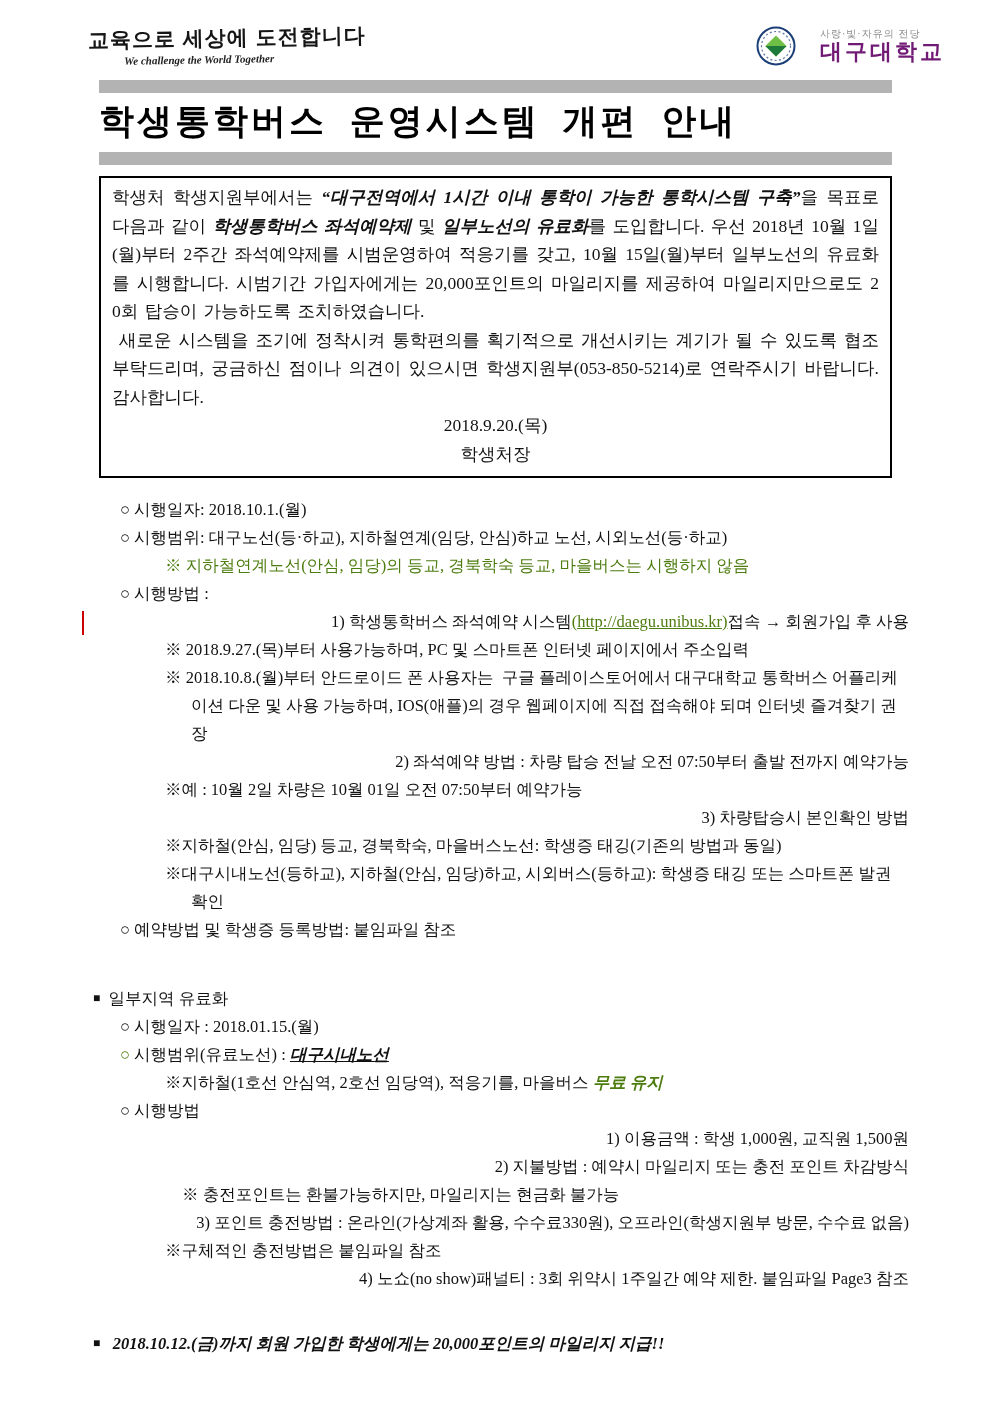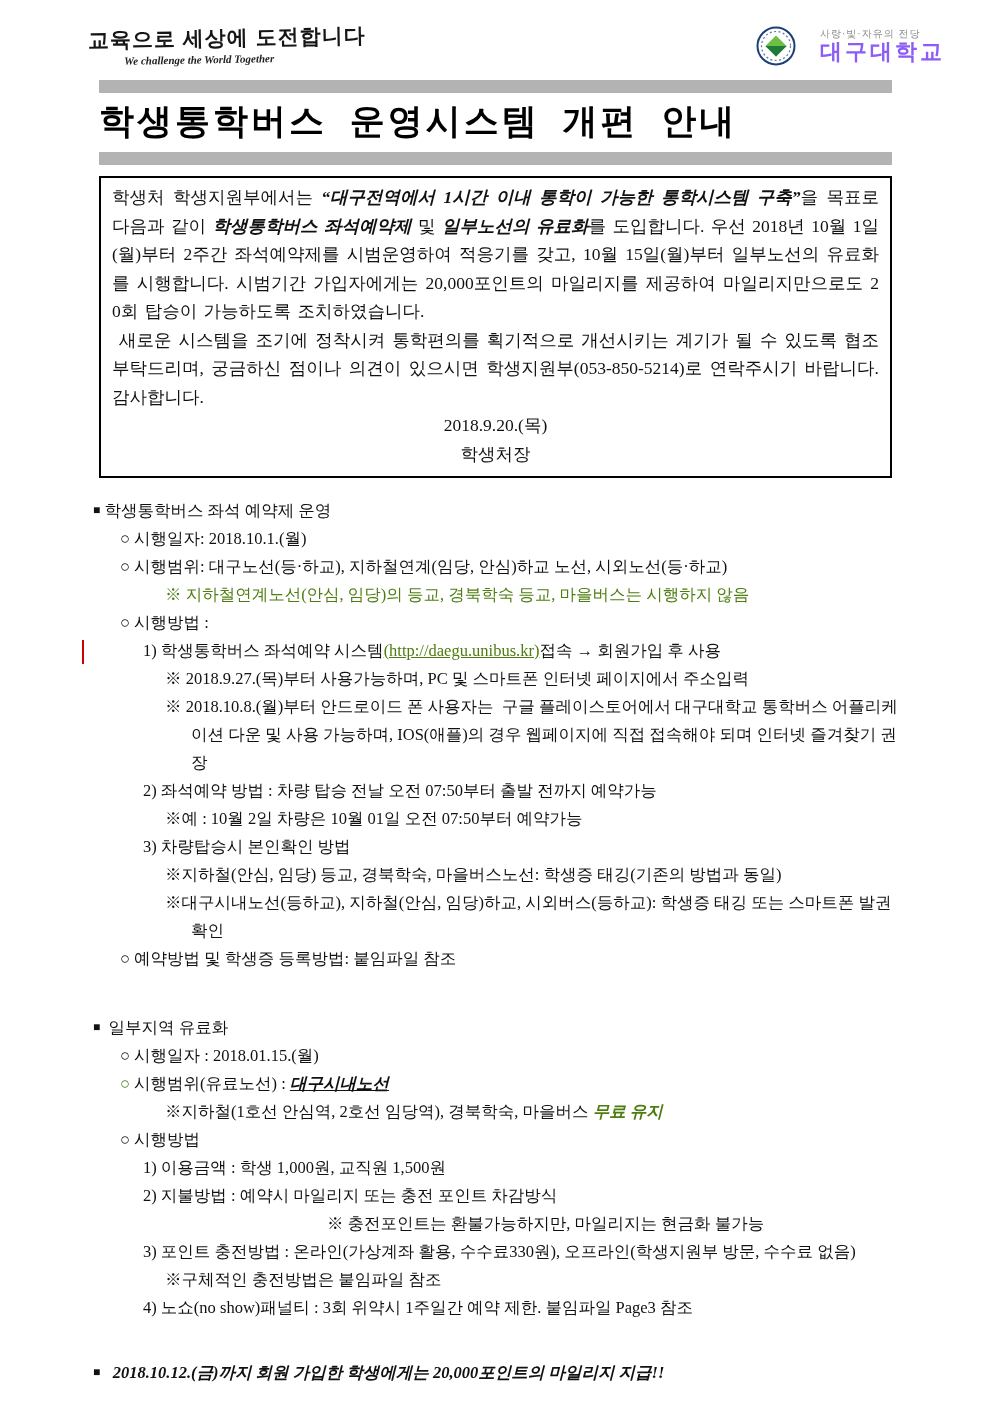--- a/index.html
+++ b/index.html
@@ -9,21 +9,21 @@
 
   
   .header{position:relative;height:80px;}
   .slogan{position:absolute;left:88px;top:24px;transform:rotate(-1deg);}
   .slogan-kr{font-family:"Liberation Sans","DejaVu Sans",sans-serif;font-weight:bold;
              font-size:21px;letter-spacing:1px;color:#151515;}
   .slogan-en{font-size:11px;font-weight:bold;font-style:italic;margin-left:36px;margin-top:1px;color:#222;}
   .univ{position:absolute;left:756px;top:26px;display:flex;align-items:center;gap:24px;}
   .univ-text{display:flex;flex-direction:column;line-height:1.15;}
   .univ-tagline{font-family:"Liberation Sans","DejaVu Sans",sans-serif;font-size:10px;color:#8a8a8a;letter-spacing:1px;}
-  .univ-name{font-family:"Liberation Sans","DejaVu Sans",sans-serif;font-size:22px;font-weight:bold;color:#8b5cf6;letter-spacing:3px;}
+  .univ-name{font-family:"Liberation Sans","DejaVu Sans",sans-serif;font-size:22px;font-weight:bold;color:#701a75;letter-spacing:3px;}
   .emblem svg{display:block;}
 
   
   .banner{margin:0 100px 0 99px;}
   .bar{height:13px;background:#b3b3b3;}
   .title{font-family:"Liberation Sans","DejaVu Sans",sans-serif;
          font-weight:800;font-size:35px;letter-spacing:3px;word-spacing:10px;
          padding:5px 0 7px;color:#000;}
 
   
@@ -33,23 +33,23 @@
   .notice-box p{margin:0;}
   .notice-box .p2{text-indent:7px;}
   .center{text-align:center !important;text-indent:0 !important;}
 
   
   #doc-lines{margin:18px 0 0 85px;width:824px;font-size:16.5px;line-height:28px;
              word-break:break-all;}
   .line{white-space:pre-wrap;position:relative;}
   .ind0{padding-left:8px;}
   .ind1{padding-left:35px;}
-  .ind2{padding-left:84px;text-indent:-26px;}
+  .ind2{padding-left:84px;text-indent:-26px;text-align:right;}
   .ind3{padding-left:106px;text-indent:-26px;}
-  .ind4{padding-left:122px;text-indent:-25px;text-align:center;}
+  .ind4{padding-left:122px;text-indent:-25px;}
 
   .b{font-weight:bold;font-style:italic;}
   .r{color:#4d7c0f;}
   .u{text-decoration:underline;}
   .sq{font-size:12px;vertical-align:2px;letter-spacing:0;}
   .o{font-weight:bold;}
   .revbar{position:absolute;left:-3px;top:3px;width:2px;height:24px;background:#cc0000;}
 </style>
 </head>
 <body>
@@ -86,38 +86,37 @@
   </div>
 
   <div class="notice-box">
     <p class="p1"><span>학생처 학생지원부에서는 </span><span class="b">“대구전역에서 1시간 이내 통학이 가능한 통학시스템 구축”</span><span>을 목표로 다음과 같이 </span><span class="b">학생통학버스 좌석예약제</span><span> 및 </span><span class="b">일부노선의 유료화</span><span>를 도입합니다. 우선 2018년 10월 1일(월)부터 2주간 좌석예약제를 시범운영하여 적응기를 갖고, 10월 15일(월)부터 일부노선의 유료화를 시행합니다. 시범기간 가입자에게는 20,000포인트의 마일리지를 제공하여 마일리지만으로도 20회 탑승이 가능하도록 조치하였습니다.</span></p>
     <p class="p2"><span>새로운 시스템을 조기에 정착시켜 통학편의를 획기적으로 개선시키는 계기가 될 수 있도록 협조 부탁드리며, 궁금하신 점이나 의견이 있으시면 학생지원부(053-850-5214)로 연락주시기 바랍니다. 감사합니다.</span></p>
     <p class="center">2018.9.20.(목)</p>
     <p class="center">학생처장</p>
   </div>
 
   <div id="doc-lines">
-      <div class="line ind0"><span class="sq">■</span><span> 학생통학버스 좌석 예약제 운영</span></div>
       <div class="line ind1"><span class="o">○</span><span> 시행일자: 2018.10.1.(월)</span></div>
       <div class="line ind1"><span class="o">○</span><span> 시행범위: 대구노선(등·하교), 지하철연계(임당, 안심)하교 노선, 시외노선(등·하교)</span></div>
       <div class="line ind3"><span class="r">※ 지하철연계노선(안심, 임당)의 등교, 경북학숙 등교, 마을버스는 시행하지 않음</span></div>
       <div class="line ind1"><span class="o">○</span><span> 시행방법 :</span></div>
       <div class="line ind2"><span class="revbar"></span><span>1) 학생통학버스 좌석예약 시스템</span><span class="r u">(http://daegu.unibus.kr)</span><span>접속 → 회원가입 후 사용</span></div>
       <div class="line ind3"><span>※ 2018.9.27.(목)부터 사용가능하며, PC 및 스마트폰 인터넷 페이지에서 주소입력</span></div>
       <div class="line ind3"><span>※ 2018.10.8.(월)부터 안드로이드 폰 사용자는  구글 플레이스토어에서 대구대학교 통학버스 어플리케이션 다운 및 사용 가능하며, IOS(애플)의 경우 웹페이지에 직접 접속해야 되며 인터넷 즐겨찾기 권장</span></div>
       <div class="line ind2"><span>2) 좌석예약 방법 : 차량 탑승 전날 오전 07:50부터 출발 전까지 예약가능</span></div>
       <div class="line ind3"><span>※예 : 10월 2일 차량은 10월 01일 오전 07:50부터 예약가능</span></div>
       <div class="line ind2"><span>3) 차량탑승시 본인확인 방법</span></div>
       <div class="line ind3"><span>※지하철(안심, 임당) 등교, 경북학숙, 마을버스노선: 학생증 태깅(기존의 방법과 동일)</span></div>
       <div class="line ind3"><span>※대구시내노선(등하교), 지하철(안심, 임당)하교, 시외버스(등하교): 학생증 태깅 또는 스마트폰 발권 확인</span></div>
       <div class="line ind1"><span class="o">○</span><span> 예약방법 및 학생증 등록방법: 붙임파일 참조</span></div>
       <div class="line ind0" style="margin-top: 40px;"><span class="sq">■</span><span>  일부지역 유료화</span></div>
       <div class="line ind1"><span class="o">○</span><span> 시행일자 : 2018.01.15.(월)</span></div>
       <div class="line ind1"><span class="r o">○</span><span> 시행범위(유료노선) : </span><span class="b u">대구시내노선</span></div>
-      <div class="line ind3"><span>※지하철(1호선 안심역, 2호선 임당역), 경북학숙, 마을버스 </span><span class="b r">무료 유지</span></div>
+      <div class="line ind3"><span>※지하철(1호선 안심역, 2호선 임당역), 적응기를, 마을버스 </span><span class="b r">무료 유지</span></div>
       <div class="line ind1"><span class="o">○</span><span> 시행방법</span></div>
       <div class="line ind2"><span>1) 이용금액 : 학생 1,000원, 교직원 1,500원</span></div>
       <div class="line ind2"><span>2) 지불방법 : 예약시 마일리지 또는 충전 포인트 차감방식</span></div>
       <div class="line ind4"><span>※ 충전포인트는 환불가능하지만, 마일리지는 현금화 불가능</span></div>
       <div class="line ind2"><span>3) 포인트 충전방법 : 온라인(가상계좌 활용, 수수료330원), 오프라인(학생지원부 방문, 수수료 없음)</span></div>
       <div class="line ind3"><span>※구체적인 충전방법은 붙임파일 참조</span></div>
       <div class="line ind2"><span>4) 노쇼(no show)패널티 : 3회 위약시 1주일간 예약 제한. 붙임파일 Page3 참조</span></div>
       <div class="line ind0" style="margin-top: 36px;"><span class="sq">■</span><span class="b">   2018.10.12.(금)까지 회원 가입한 학생에게는 20,000포인트의 마일리지 지급!!</span></div>
     </div>
 

